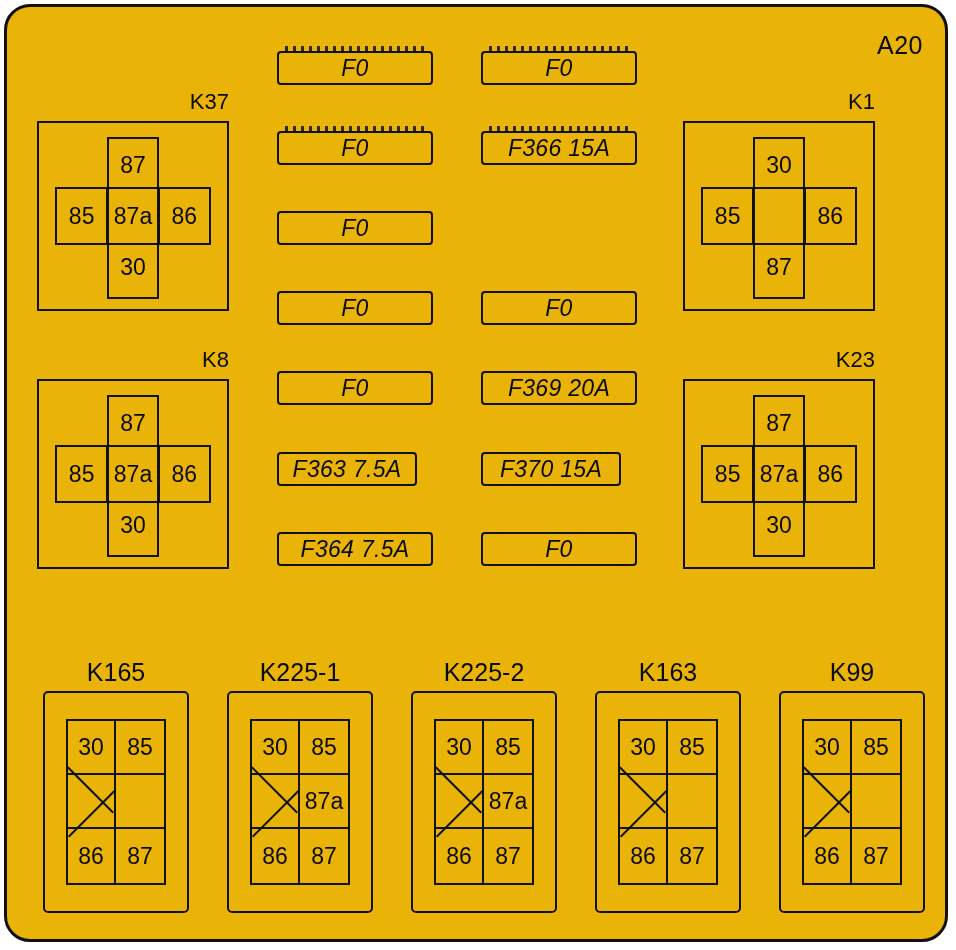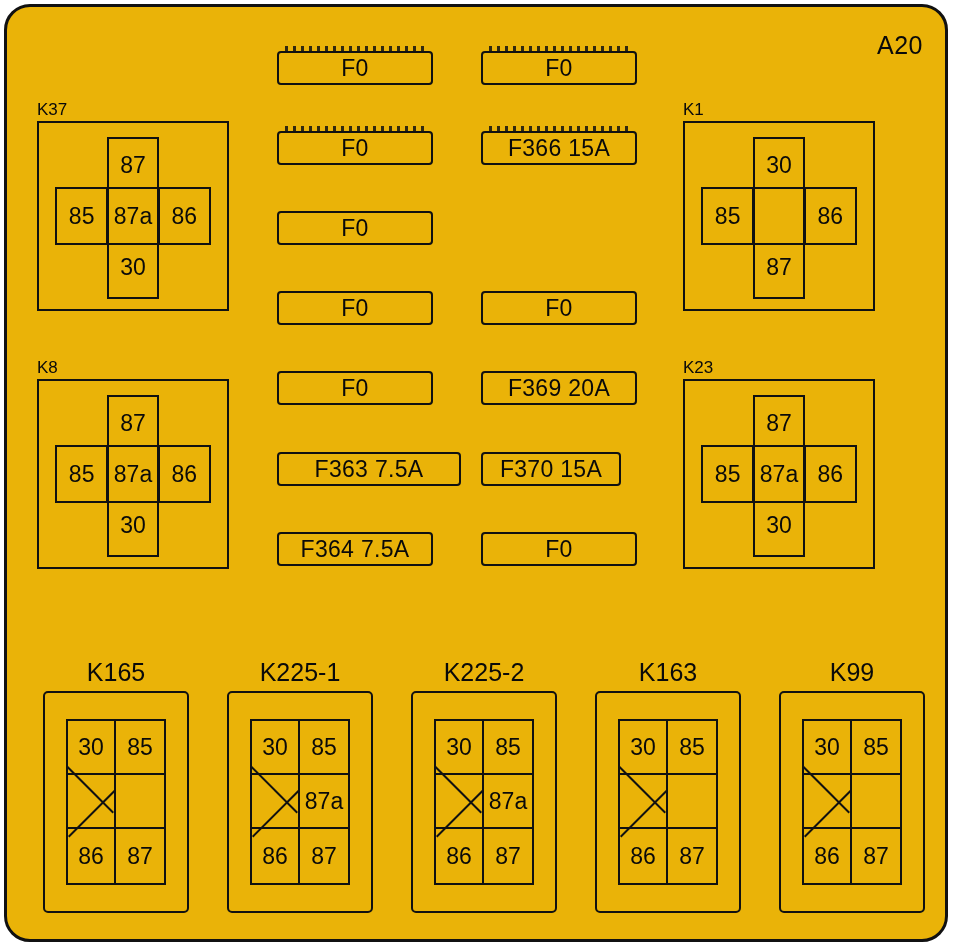--- a/index.html
+++ b/index.html
@@ -21,22 +21,22 @@
 
   
   #corner-code{
     position:absolute;right:22px;top:26px;
     font-size:25px;letter-spacing:.5px;line-height:1;
   }
 
   
   .relay-cross{position:absolute;}
   .relay-cross .rc-title{
-    position:absolute;left:0;top:8px;width:100%;
-    text-align:left;font-size:17px;line-height:26px;
+    position:absolute;left:0;top:0;width:100%;
+    text-align:right;font-size:22px;line-height:26px;
   }
   .relay-cross .rc-body{
     position:absolute;left:0;top:32px;width:100%;height:190px;
     border:2px solid #111;background:transparent;box-sizing:border-box;
   }
   
   .rc-vert{
     position:absolute;left:50%;top:14px;
     transform:translateX(-50%);
     width:52px;height:162px;
@@ -69,20 +69,21 @@
   .fuse{
     position:absolute;
     height:34px;
     border:2px solid #111;
     border-radius:4px;
     background:transparent;
     box-sizing:border-box;
     display:flex;align-items:center;justify-content:center;
     font-size:23px;line-height:1;
     letter-spacing:.3px;
+    font-style:italic;
   }
   .fuse.serrated::before{
     content:"";
     position:absolute;left:6px;right:6px;top:-7px;height:5px;
     background:repeating-linear-gradient(to right,#111 0 3px,transparent 3px 8px);
     opacity:.85;
   }
 
   
   .relay-grid{position:absolute;}
@@ -193,21 +194,21 @@
   </div>
   <div class="fuse" style="left:270px;top:204px;width:156px;">
     <span>F0</span>
   </div>
   <div class="fuse" style="left:270px;top:284px;width:156px;">
     <span>F0</span>
   </div>
   <div class="fuse" style="left:270px;top:364px;width:156px;">
     <span>F0</span>
   </div>
-  <div class="fuse" style="left:270px;top:445px;width:184px;">
+  <div class="fuse" style="left:270px;top:445px;width:140px;">
     <span>F363 7.5A</span>
   </div>
   <div class="fuse" style="left:270px;top:525px;width:156px;">
     <span>F364 7.5A</span>
   </div>
 
   <div class="fuse serrated" style="left:474px;top:44px;width:156px;">
     <span>F0</span>
   </div>
   <div class="fuse serrated" style="left:474px;top:124px;width:156px;">

